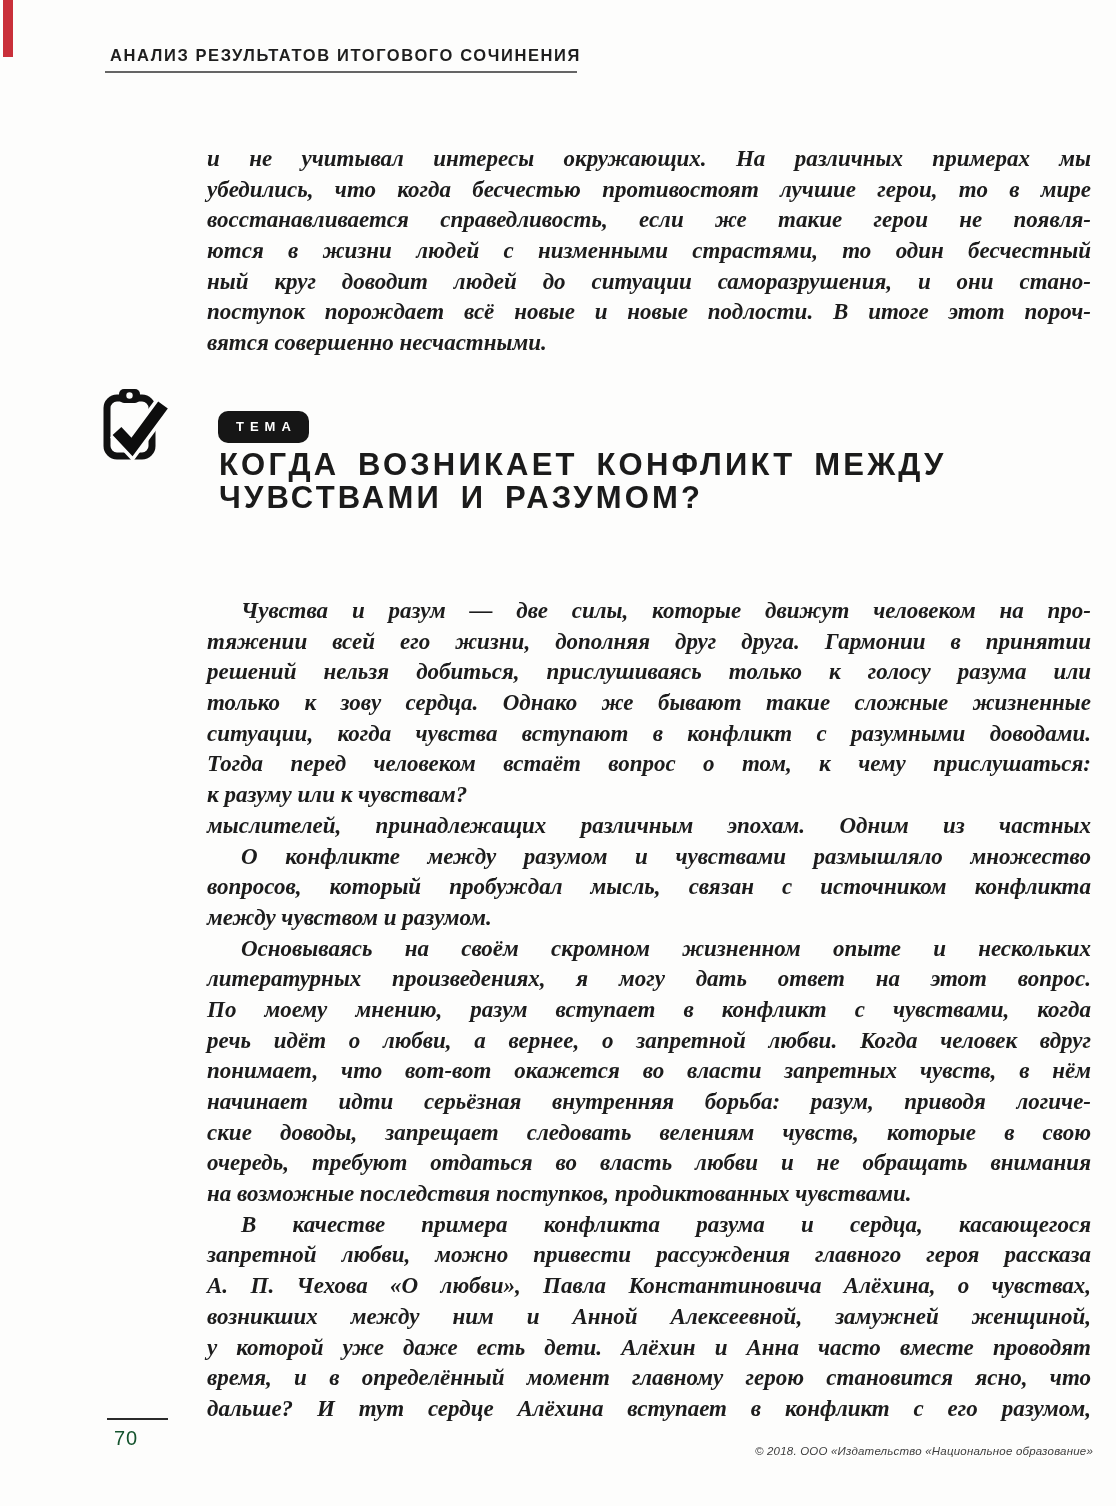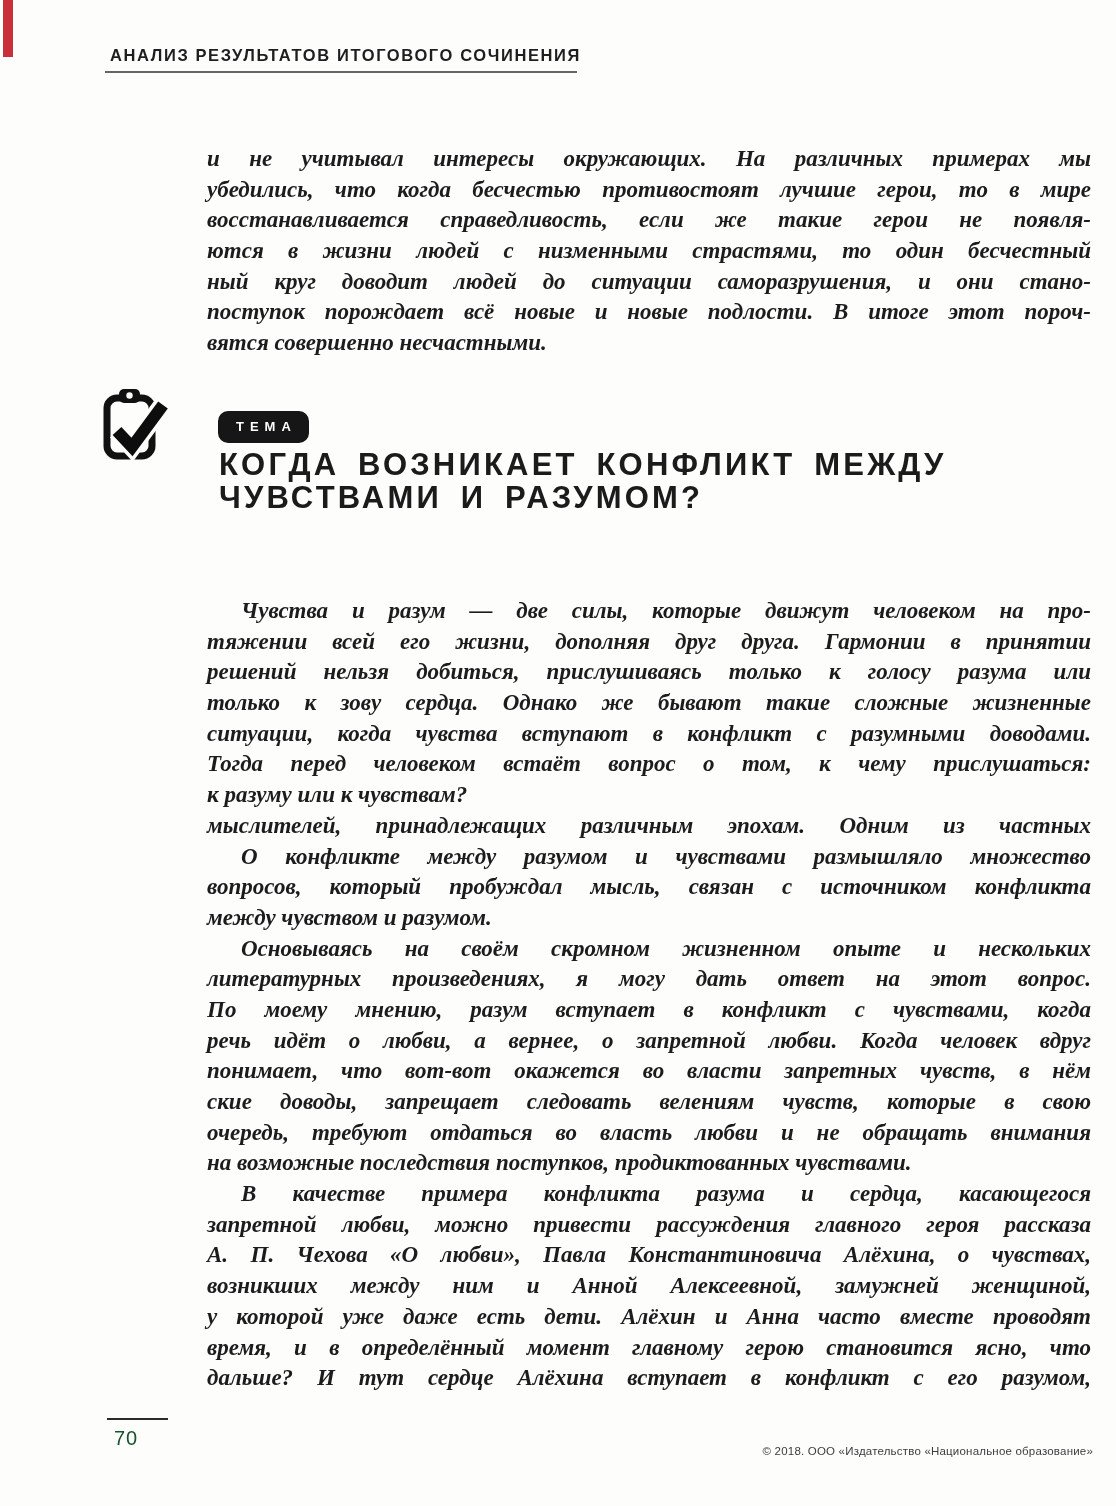--- a/index.html
+++ b/index.html
@@ -62,20 +62,21 @@
   .page-number{
     left:114px;top:1427px;
     font-family:"Liberation Sans",sans-serif;
     font-size:20px;font-weight:400;color:#14532d;letter-spacing:1px;
   }
   .copyright{
     right:23px;top:1445px;
     font-family:"Liberation Sans",sans-serif;
     font-size:11.5px;color:#3d3d3d;letter-spacing:.2px;
     white-space:nowrap;
+    font-style:italic;
   }
 </style>
 </head>
 <body>
 
 <div class="abs red-stripe"></div>
 
 <div class="abs running-head">АНАЛИЗ РЕЗУЛЬТАТОВ ИТОГОВОГО СОЧИНЕНИЯ</div>
 <div class="abs head-rule"></div>
 
@@ -114,20 +115,21 @@
     <div class="line end">к разуму или к чувствам?</div>
     <div class="line">мыслителей, принадлежащих различным эпохам. Одним из частных</div>
     <div class="line indent">О конфликте между разумом и чувствами размышляло множество</div>
     <div class="line">вопросов, который пробуждал мысль, связан с источником конфликта</div>
     <div class="line end">между чувством и разумом.</div>
     <div class="line indent">Основываясь на своём скромном жизненном опыте и нескольких</div>
     <div class="line">литературных произведениях, я могу дать ответ на этот вопрос.</div>
     <div class="line">По моему мнению, разум вступает в конфликт с чувствами, когда</div>
     <div class="line">речь идёт о любви, а вернее, о запретной любви. Когда человек вдруг</div>
     <div class="line">понимает, что вот-вот окажется во власти запретных чувств, в нём</div>
+    <div class="line">начинает идти серьёзная внутренняя борьба: разум, приводя логиче-</div>
     <div class="line">ские доводы, запрещает следовать велениям чувств, которые в свою</div>
     <div class="line">очередь, требуют отдаться во власть любви и не обращать внимания</div>
     <div class="line end">на возможные последствия поступков, продиктованных чувствами.</div>
     <div class="line indent">В качестве примера конфликта разума и сердца, касающегося</div>
     <div class="line">запретной любви, можно привести рассуждения главного героя рассказа</div>
     <div class="line">А. П. Чехова «О любви», Павла Константиновича Алёхина, о чувствах,</div>
     <div class="line">возникших между ним и Анной Алексеевной, замужней женщиной,</div>
     <div class="line">у которой уже даже есть дети. Алёхин и Анна часто вместе проводят</div>
     <div class="line">время, и в определённый момент главному герою становится ясно, что</div>
     <div class="line">дальше? И тут сердце Алёхина вступает в конфликт с его разумом,</div>

